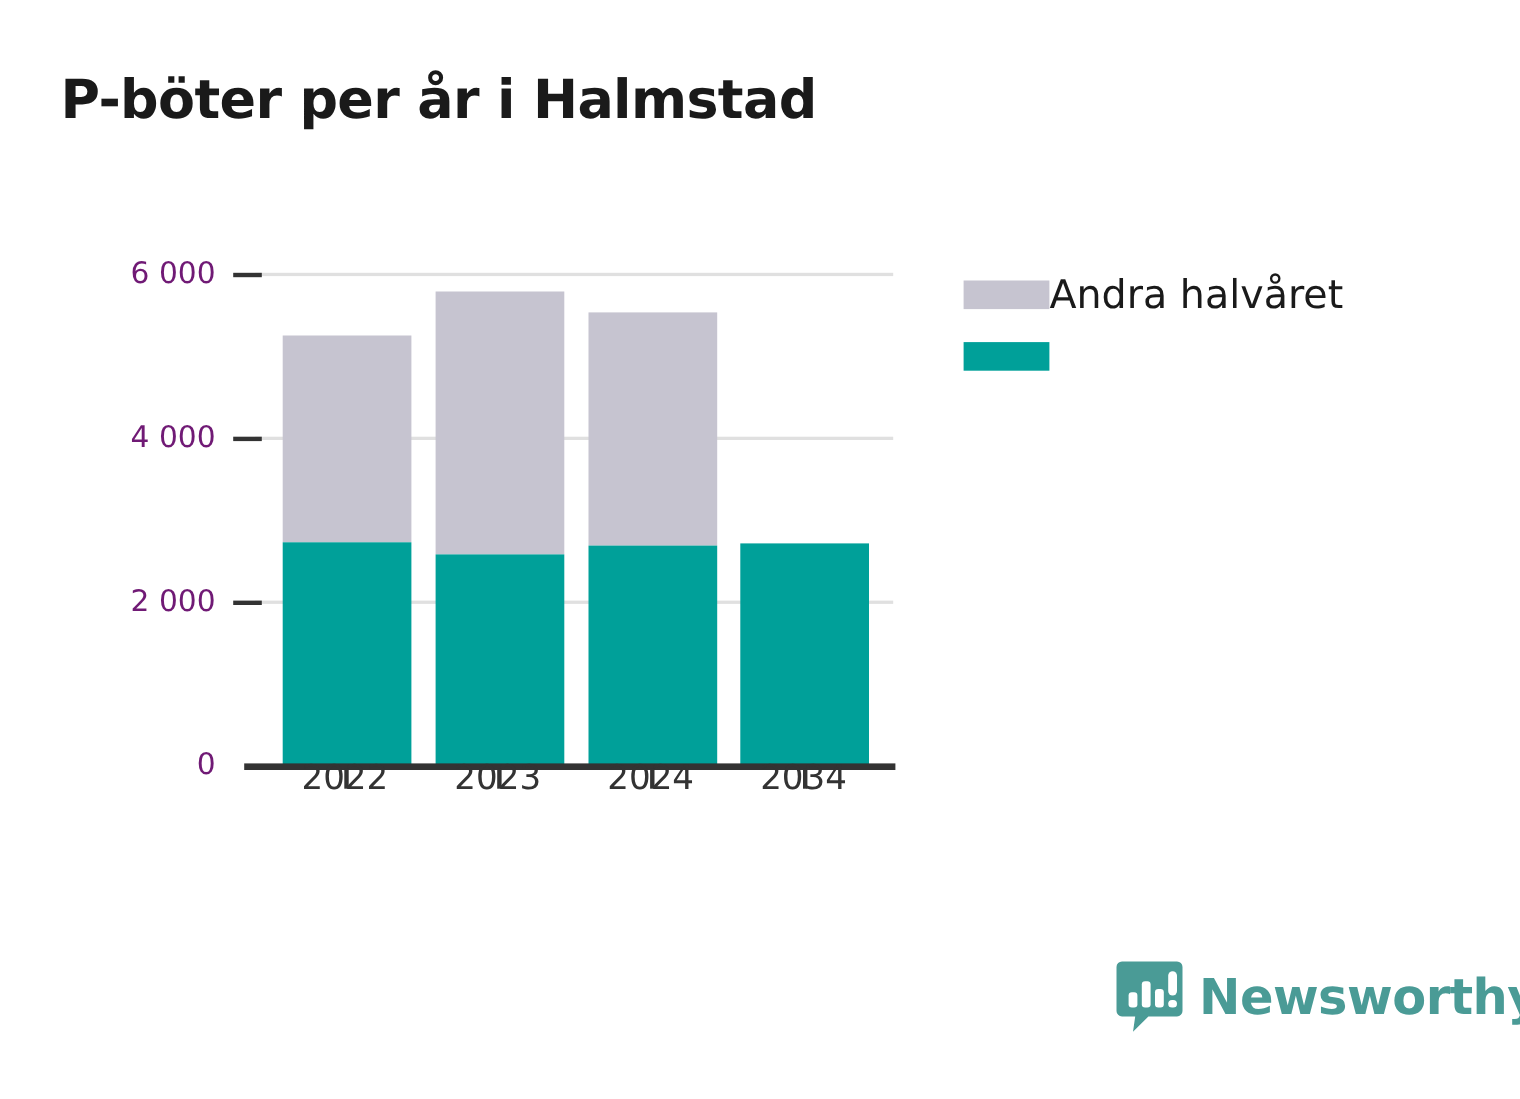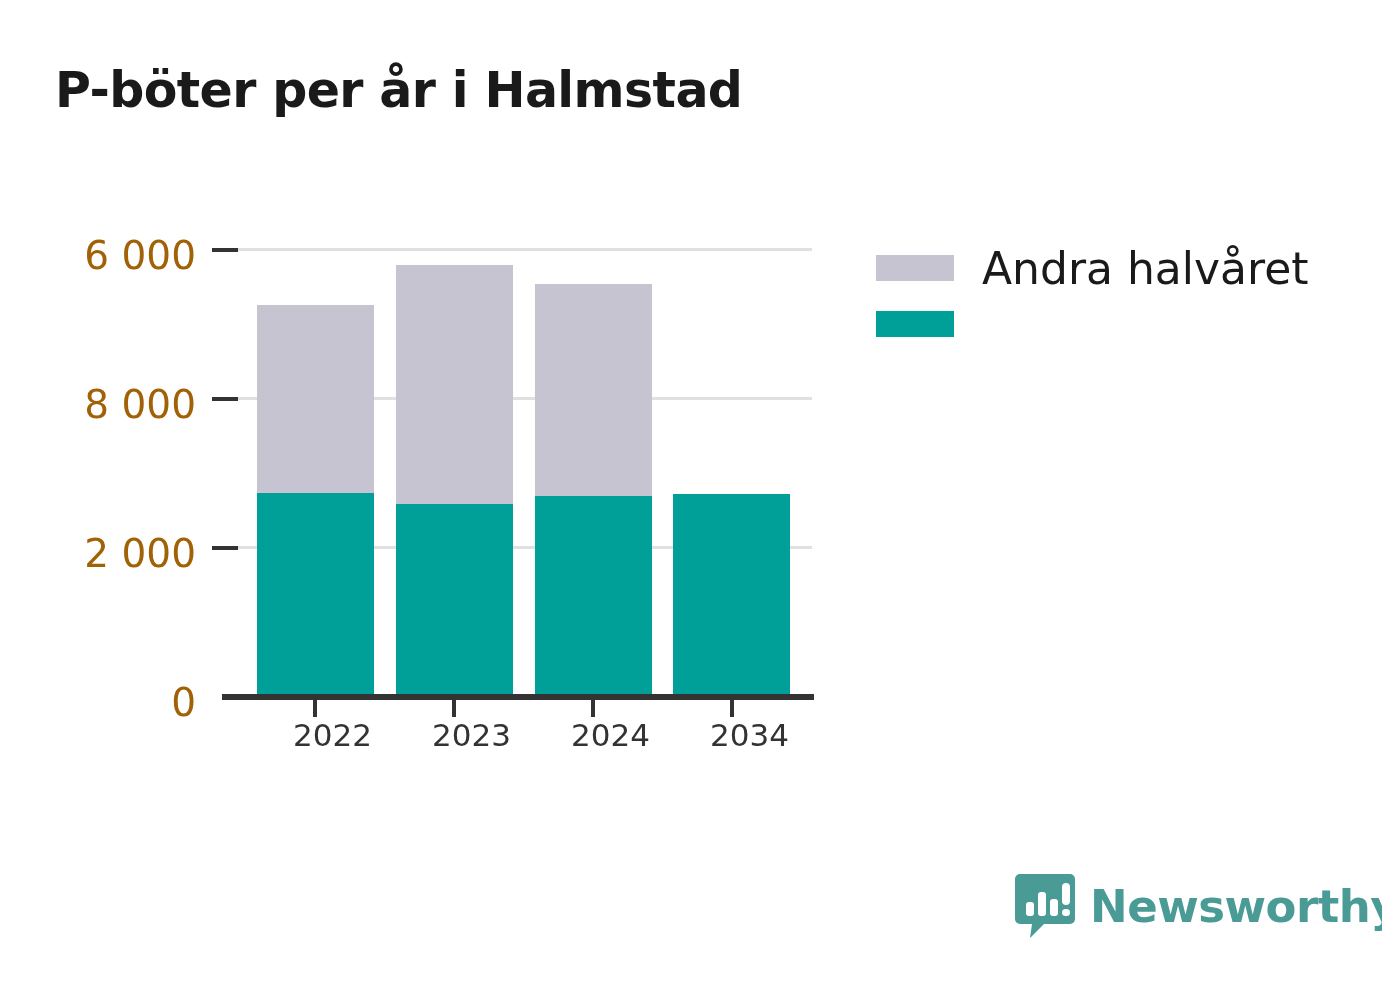--- a/index.html
+++ b/index.html
@@ -65,32 +65,32 @@
     position: absolute;
     width: 26px;
     height: 4px;
     background: #333333;
     left: 212px;
   }
 
   .ylabel {
     position: absolute;
     right: 1186px;
-    font-size: 39px;
-    color: #a16207;
+    font-size: 27px;
+    color: #701a75;
     text-align: right;
     white-space: nowrap;
   }
 
   .xlabel {
     position: absolute;
-    top: 717px;
+    top: 689px;
     font-size: 31px;
     color: #333333;
-    text-align: right;
+    text-align: center;
     white-space: nowrap;
   }
 
   .bar {
     position: absolute;
   }
   .bar-second { background: #c6c4d0; }
   .bar-first  { background: #00a099; }
 
   
@@ -103,22 +103,21 @@
     display: flex;
     align-items: center;
     height: 56px;
   }
   .legend-swatch {
     width: 78px;
     height: 26px;
     flex: 0 0 auto;
   }
   .legend-label {
-    margin-left: 28px;
-    font-size: 44px;
+    font-size: 36px;
     color: #1a1a1a;
     white-space: nowrap;
   }
 
   
   .logo {
     position: absolute;
     left: 1014px;
     top: 872px;
     display: flex;
@@ -147,21 +146,21 @@
 
   <div class="gridline" style="top:248px;"></div>
   <div class="gridline" style="top:397px;"></div>
   <div class="gridline" style="top:546px;"></div>
 
   <div class="ytick-dash" style="top:248px;"></div>
   <div class="ytick-dash" style="top:397px;"></div>
   <div class="ytick-dash" style="top:546px;"></div>
 
   <div class="ylabel" style="top:233px;">6 000</div>
-  <div class="ylabel" style="top:382px;">8 000</div>
+  <div class="ylabel" style="top:382px;">4 000</div>
   <div class="ylabel" style="top:531px;text-align:center;">2 000</div>
   <div class="ylabel" style="top:680px;">0</div>
 
   <div class="bar bar-second" style="left:257px; width:117px; top:305px; height:188px;"></div>
   <div class="bar bar-first" style="left:257px; width:117px; top:493px; height:203px;"></div>
 
   <div class="bar bar-second" style="left:396px; width:117px; top:265px; height:239px;"></div>
   <div class="bar bar-first" style="left:396px; width:117px; top:504px; height:192px;"></div>
 
   <div class="bar bar-second" style="left:535px; width:117px; top:284px; height:212px;"></div>

